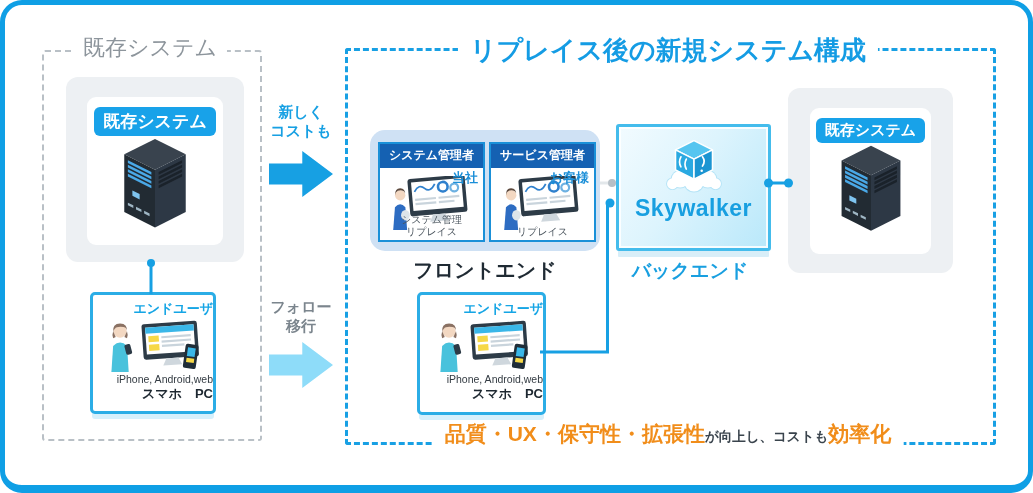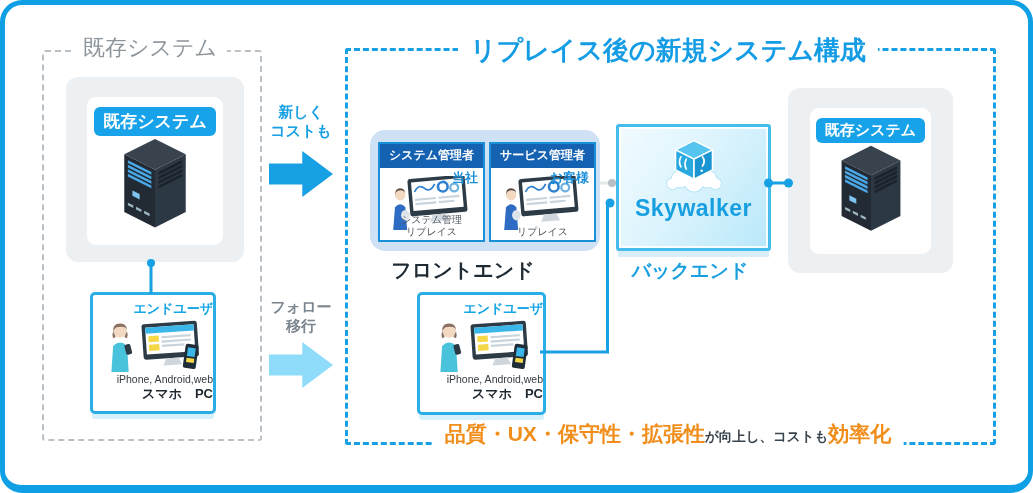--- a/index.html
+++ b/index.html
@@ -36,21 +36,21 @@
 
   .frontend-wrap{position:absolute;left:370px;top:130px;width:230px;height:121px;background:#cfe1f4;border-radius:15px;z-index:2;}
   .admin-card{position:absolute;top:142px;width:103px;height:96px;background:#fff;border:2px solid #1a90d8;border-radius:0;overflow:hidden;z-index:3;}
   .admin-1{left:378px;} .admin-2{left:489px;}
   .admin-header{background:#1561b2;color:#fff;font-weight:bold;font-size:12px;text-align:center;padding:3px 0 4px;white-space:nowrap;}
   .admin-owner{position:absolute;right:5px;top:25px;color:#1b8fd8;font-weight:bold;font-size:13px;z-index:2;}
   .admin-ill{position:absolute;left:8px;top:32px;z-index:1;}
   .admin-caption{position:absolute;left:0;right:0;bottom:2px;text-align:center;font-size:10px;line-height:1.2;color:#4b555e;z-index:2;}
 
   .section-label{position:absolute;font-weight:bold;font-size:20px;z-index:3;transform:translateX(-50%);white-space:nowrap;}
-  .lbl-frontend{left:463px;top:257px;color:#1f2a33;}
+  .lbl-frontend{left:485px;top:257px;color:#1f2a33;}
   .lbl-backend{left:690px;top:258px;color:#189fe0;font-size:19px;font-family:Liberation Mono, monospace;}
 
   .sky-box{position:absolute;left:616px;top:124px;width:149px;height:121px;border:3px solid #44bcec;border-radius:3px;text-align:center;z-index:3;
     background:linear-gradient(125deg,#f2fbff 0%,#ddf4fd 45%,#b9e8fa 100%);
     box-shadow:0 8px 0 -2px #d8eef8, inset 0 0 0 2px rgba(255,255,255,.85);}
   .sky-name{color:#189fe0;font-weight:bold;font-size:23px;margin-top:2px;letter-spacing:.5px;}
 
   
   .benefit{position:absolute;left:668px;top:420px;transform:translateX(-50%);background:#fff;padding:0 12px;white-space:nowrap;z-index:3;}
   .benefit .hl{color:#f18d1a;font-weight:bold;font-size:21px;}

